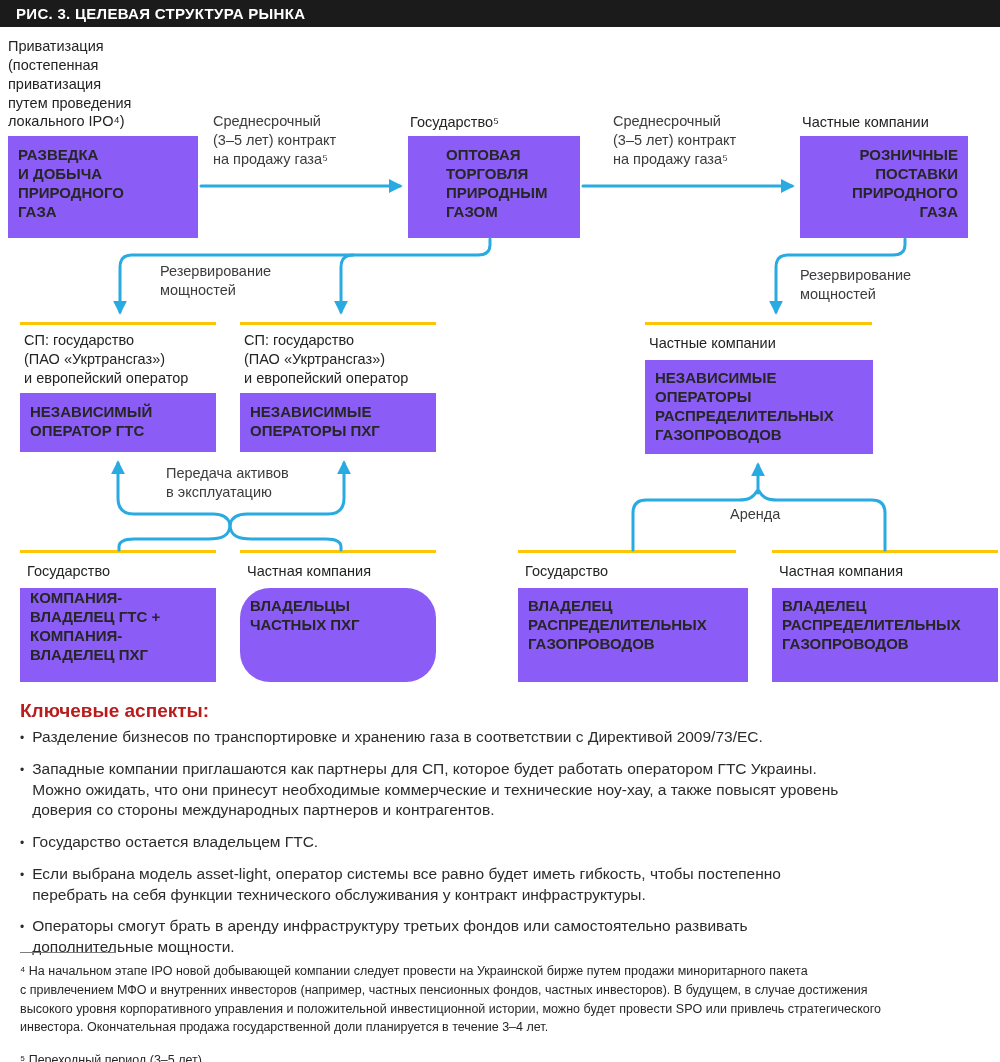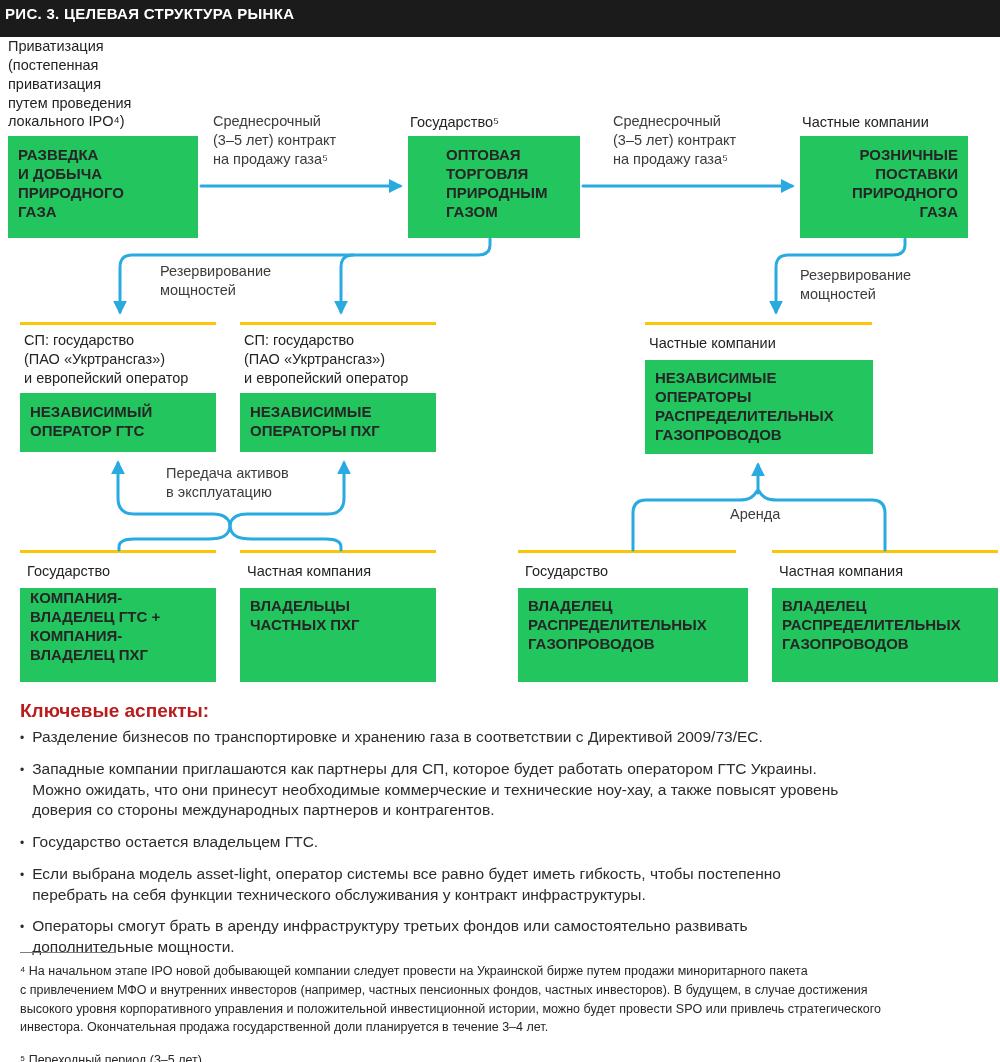--- a/index.html
+++ b/index.html
@@ -10,32 +10,32 @@
   }
   .page {
     position: relative;
     width: 1000px;
     height: 1062px;
     background: #ffffff;
     overflow: hidden;
   }
   .title-bar {
     position: absolute; top: 0; left: 0;
-    width: 1000px; height: 37px;
+    width: 1000px; height: 27px;
     background: #1b1b1b;
     color: #ffffff;
     font-size: 15px; font-weight: bold;
     line-height: 27px;
-    padding-left: 5px;
+    padding-left: 16px;
     letter-spacing: .3px;
   }
   .abs { position: absolute; }
   .node {
     position: absolute;
-    background: #22c55e;
+    background: #8b5cf6;
     color: #262626;
     font-size: 15px;
     font-weight: bold;
     line-height: 1.27;
     padding: 9px 10px;
     white-space: pre-line;
   }
   .owner {
     position: absolute;
     font-size: 14.5px;
@@ -179,21 +179,21 @@
 
   <div class="owner" style="left:27px; top:562px;">Государство</div>
   <div class="owner" style="left:247px; top:562px;">Частная компания</div>
   <div class="owner" style="left:525px; top:562px;">Государство</div>
   <div class="owner" style="left:779px; top:562px;">Частная компания</div>
 
   <div class="node" style="left:20px; top:588px; width:196px; height:94px; padding-top:0;">КОМПАНИЯ-
 ВЛАДЕЛЕЦ ГТС +
 КОМПАНИЯ-
 ВЛАДЕЛЕЦ ПХГ</div>
-  <div class="node" style="left:240px; top:588px; width:196px; height:94px; padding-top:8px;">ВЛАДЕЛЬЦЫ
+  <div class="node" style="left:240px; top:588px; width:196px; height:94px; padding-top:8px;border-radius:30px;">ВЛАДЕЛЬЦЫ
 ЧАСТНЫХ ПХГ</div>
   <div class="node" style="left:518px; top:588px; width:230px; height:94px; padding-top:8px;">ВЛАДЕЛЕЦ
 РАСПРЕДЕЛИТЕЛЬНЫХ
 ГАЗОПРОВОДОВ</div>
   <div class="node" style="left:772px; top:588px; width:226px; height:94px; padding-top:8px;">ВЛАДЕЛЕЦ
 РАСПРЕДЕЛИТЕЛЬНЫХ
 ГАЗОПРОВОДОВ</div>
 
   <svg class="connectors" width="1000" height="695" viewBox="0 0 1000 695">
     <defs>

